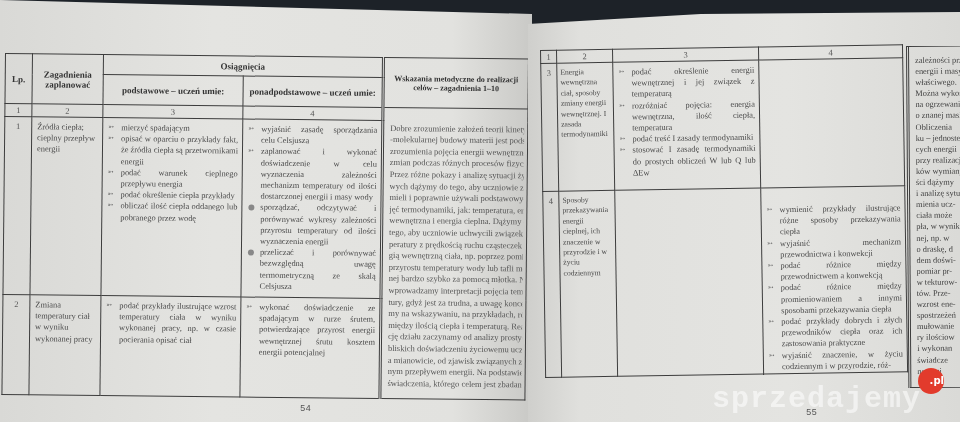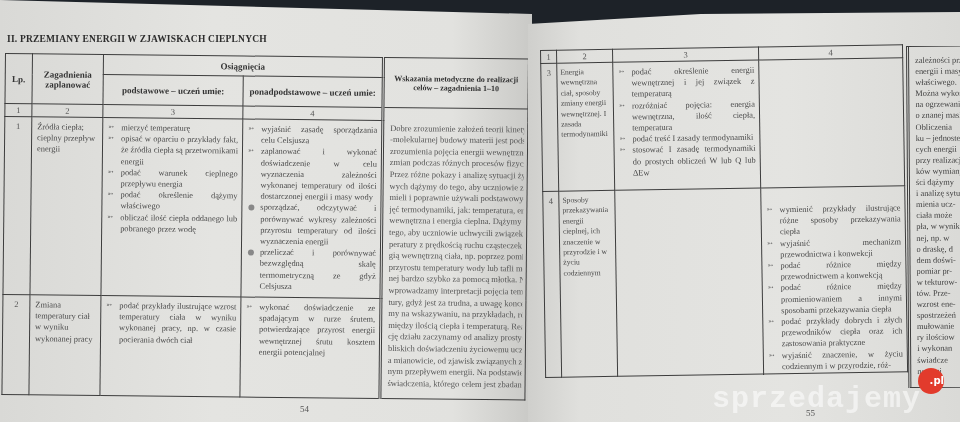--- a/index.html
+++ b/index.html
@@ -30,40 +30,39 @@
   .num-row td { text-align: center; font-size: 8.5px; height: 12px; vertical-align: middle; color: #555; }
   .cell { font-size: 8.4px; line-height: 11.2px; padding: 4px 4px 0 5px; color: #4a4a4a; }
   .lp { text-align: center; font-size: 8.5px; padding-top: 4px; color: #555; }
   ul { list-style: none; margin: 0; padding: 0; }
   li { position: relative; padding-left: 13px; margin-bottom: 0; text-align: justify; }
   li .mk { position: absolute; left: 0; top: 0; font-size: 7px; color: #666; }
   li .dot { position: absolute; left: 1px; top: 3px; width: 6px; height: 6px; border-radius: 50%; background: #888; }
   .meth { font-size: 8.7px; line-height: 11.6px; padding: 6px 3px 0 6px; color: #3e3e3e; }
   .meth p { margin: 0; white-space: nowrap; overflow: hidden; }
   .double-left { border-left: 3px double #3d3d3d; }
-  .pagenum { position: absolute; font-size: 9px; color: #555; }
+  .pagenum { position: absolute; font-size: 9px; color: #555; font-family: Liberation Mono, monospace; }
   .far { font-size: 8.4px; line-height: 11.1px; color: #3e3e3e; }
   .far p { margin: 0; white-space: nowrap; overflow: hidden; }
   .watermark {
     position: absolute; left: 712px; top: 382px; font-family: Liberation Mono, monospace;
     font-size: 30px; font-weight: bold; color: rgba(255,255,255,0.55); letter-spacing: 1px;
   }
   .wm-badge {
     position: absolute; left: 918px; top: 368px; width: 26px; height: 26px; border-radius: 50%;
     background: #e23b2c; color: #fff; font-family: "DejaVu Sans", sans-serif; font-size: 10px;
     font-weight: bold; text-align: right; line-height: 26px;
   }
 </style>
 </head>
 <body>
 
 <div class="spread">
 
   <div class="page-left">
-    <div class="title">II. PRZEMIANY ENERGII W ZJAWISKACH CIEPLNYCH</div>
 
     <table style="left:5px; top:53px; width:523px; transform: rotate(0.6deg); transform-origin: left top;">
       <colgroup>
         <col style="width:27px">
           <col style="width:71px">
           <col style="width:140px">
           <col style="width:140px">
           <col style="width:145px">
       </colgroup>
       <tbody>
@@ -106,42 +105,42 @@
           <p>a mianowicie, od zjawisk związanych z ciepl-</p>
               <p>nym przepływem energii. Na podstawie do-</p>
           <p>świadczenia, którego celem jest zbadanie</p>
         </td>
       </tr>
       <tr style="height:178px">
         <td class="lp">1</td>
         <td class="cell">Źródła ciepła; cieplny przepływ energii</td>
         <td class="cell">
           <ul>
-            <li><span class="mk">➳</span><span>mierzyć temperaturę</span></li>
+            <li><span class="mk">➳</span><span>mierzyć spadającym</span></li>
             <li><span class="mk">➳</span><span>opisać w oparciu o przykłady fakt, że źródła ciepła są przetwornikami energii</span></li>
             <li><span class="mk">➳</span><span>podać warunek cieplnego przepływu energia</span></li>
-            <li><span class="mk">➳</span><span>podać określenie dążymy właściwego</span></li>
+            <li><span class="mk">➳</span><span>podać określenie ciepła przykłady</span></li>
             <li><span class="mk">➳</span><span>obliczać ilość ciepła oddanego lub pobranego przez wodę</span></li>
           </ul>
         </td>
         <td class="cell">
           <ul>
             <li><span class="mk">➳</span><span>wyjaśnić zasadę sporządzania celu Celsjusza</span></li>
-            <li><span class="mk">➳</span><span>zaplanować i wykonać doświadczenie w celu wyznaczenia zależności wykonanej temperatury od ilości dostarczonej energii i masy wody</span></li>
+            <li><span class="mk">➳</span><span>zaplanować i wykonać doświadczenie w celu wyznaczenia zależności mechanizm temperatury od ilości dostarczonej energii i masy wody</span></li>
             <li><span class="dot"></span><span>sporządzać, odczytywać i porównywać wykresy zależności przyrostu temperatury od ilości wyznaczenia energii</span></li>
-            <li><span class="dot"></span><span>przeliczać i porównywać bezwzględną skalę termometryczną ze gdyż Celsjusza</span></li>
+            <li><span class="dot"></span><span>przeliczać i porównywać bezwzględną uwagę termometryczną ze skalą Celsjusza</span></li>
           </ul>
         </td>
       </tr>
       <tr style="height:100px">
         <td class="lp">2</td>
         <td class="cell">Zmiana temperatury ciał w wyniku wykonanej pracy</td>
         <td class="cell">
           <ul>
-            <li><span class="mk">➳</span><span>podać przykłady ilustrujące wzrost temperatury ciała w wyniku wykonanej pracy, np. w czasie pocierania dwóch ciał</span></li>
+            <li><span class="mk">➳</span><span>podać przykłady ilustrujące wzrost temperatury ciała w wyniku wykonanej pracy, np. w czasie pocierania opisać ciał</span></li>
           </ul>
         </td>
         <td class="cell">
           <ul>
             <li><span class="mk">➳</span><span>wykonać doświadczenie ze spadającym w rurze śrutem, potwierdzające przyrost energii wewnętrznej śrutu kosztem energii potencjalnej</span></li>
           </ul>
         </td>
       </tr>
     </tbody>
       </table>

